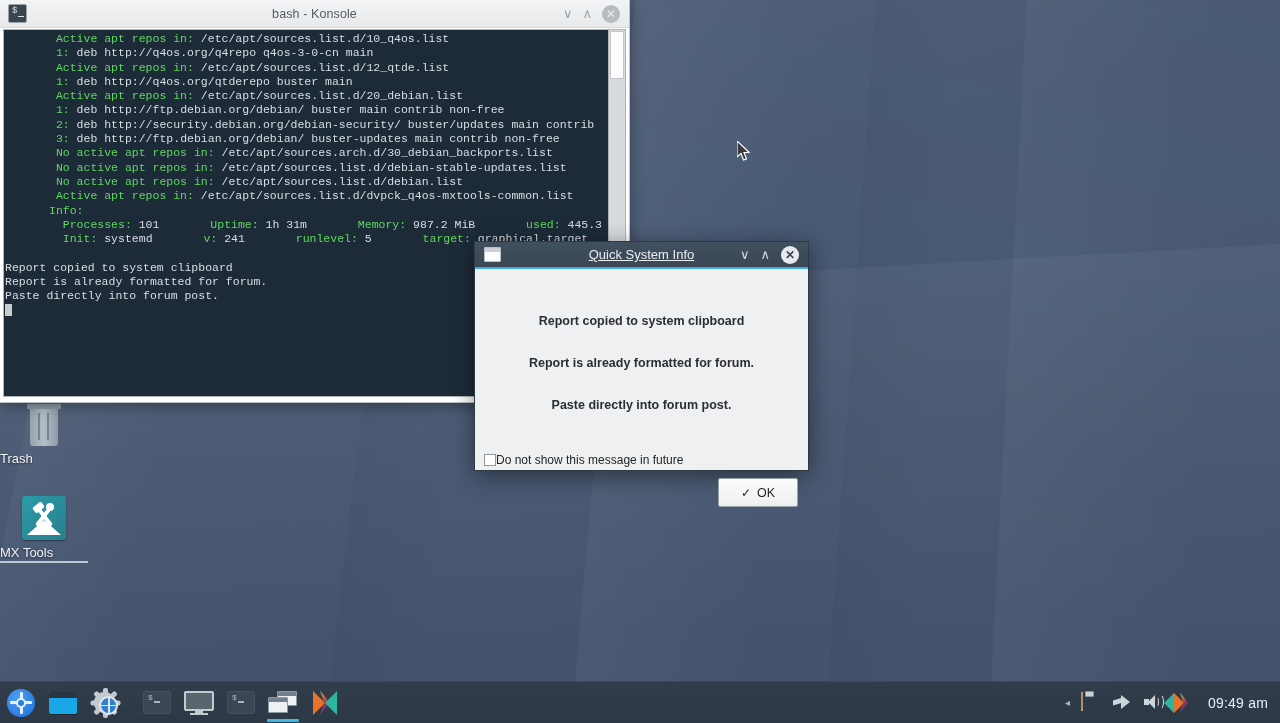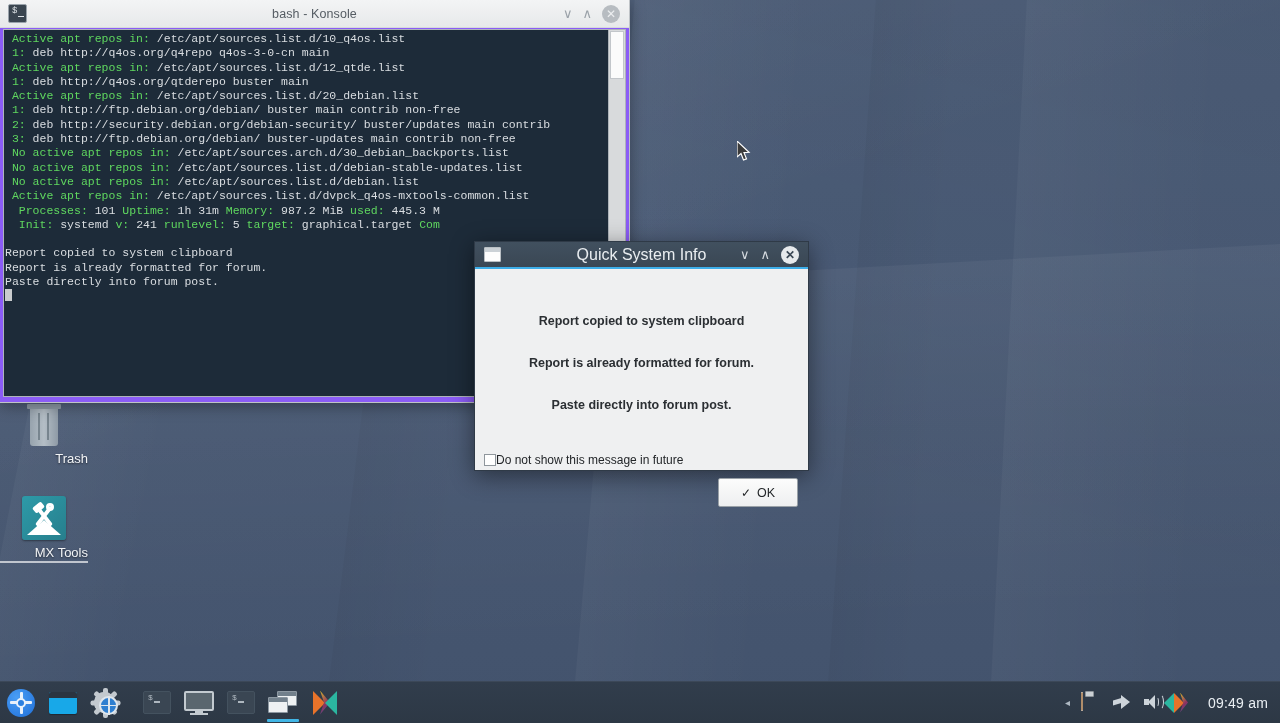--- a/index.html
+++ b/index.html
@@ -30,21 +30,21 @@
     transform-origin:top left;
   }
   #sheen {
     position:absolute; left:-80px; top:280px; width:1450px; height:520px;
     background:linear-gradient(180deg, rgba(255,255,255,0.045), rgba(255,255,255,0.0) 70%);
     transform:rotate(-3.2deg);
   }
 
   
   .desk-icon {
-    position:absolute; width:88px; text-align:right; cursor:default;
+    position:absolute; width:88px; text-align:left; cursor:default;
     color:#f2f4f7; font-size:13px;
     text-shadow:0 1px 2px rgba(0,0,0,0.55);
   }
   .desk-icon .glyph { height:48px; display:flex; align-items:flex-end; justify-content:center; }
   .desk-icon .lbl { margin-top:5px; line-height:15px; }
 
   
   .trash { width:36px; height:42px; position:relative; }
   .trash .lid {
     position:absolute; top:0; left:1px; width:34px; height:5px;
@@ -89,21 +89,21 @@
     border:3px solid #fff; border-radius:50%;
   }
   .desk-icon.selected .lbl {
     border-bottom:2px solid rgba(255,255,255,0.65);
     padding-bottom:1px;
   }
 
   
   #konsole {
     position:absolute; left:0; top:0; width:630px; height:403px;
-    background:#8b5cf6;
+    background:#ffffff;
     border:1px solid #bfc3c7;
     border-top:none; border-left:none;
     box-shadow:0 3px 14px rgba(0,0,0,0.35);
   }
   #konsole .titlebar {
     height:28px; background:linear-gradient(180deg,#f3f4f5,#e7e9ea);
     display:flex; align-items:center; position:relative;
     border-bottom:1px solid #d7dadd;
   }
   #konsole .title {
@@ -139,21 +139,21 @@
     border:1px solid #aeb4ba;
   }
   #konsole .term {
     flex:1; background:#1d2b39; overflow:hidden; padding:2px 0 0 1px;
   }
   .tline {
     font-family:"Liberation Mono", monospace;
     font-size:11.5px; line-height:14.3px; white-space:pre;
     color:#d9dde1;
   }
-  .tline .g { color:#5fd75f; }
+  .tline .g { color:#5fd75f;padding-left:44px; }
   .tline .c { color:#d9dde1; }
   .cursorblk {
     display:inline-block; width:7px; height:12px;
     background:#c9ccce; vertical-align:-2px;
   }
   #konsole .scrollbar {
     width:17px; background:#d8dadc; border-left:1px solid #aeb4ba;
     position:relative;
   }
   #konsole .scrollthumb {
@@ -169,21 +169,21 @@
     box-shadow:0 5px 22px rgba(0,0,0,0.45);
   }
   #dialog .titlebar {
     height:27px;
     background:linear-gradient(180deg,#41505f,#3a4754);
     display:flex; align-items:center; position:relative;
     border-bottom:2px solid #3daee9;
   }
   #dialog .title {
     position:absolute; left:0; right:0; text-align:center;
-    font-size:16px; color:#e9edf0;
+    font-size:13px; color:#e9edf0;text-decoration:underline;
   }
   .d-appicon {
     width:17px; height:15px; margin-left:9px; flex:none; z-index:2;
     background:#fdfdfd; border:1px solid #b9bfc4; border-radius:1px;
     position:relative;
   }
   .d-appicon::before {
     content:""; position:absolute; left:0; top:0; right:0; height:4px;
     background:#cbd1d6;
   }
@@ -480,20 +480,21 @@
         <div class="tline"><span class="g"> Active apt repos in: </span><span class="c">/etc/apt/sources.list.d/12_qtde.list</span></div>
         <div class="tline"><span class="g"> 1: </span><span class="c">deb http://q4os.org/qtderepo buster main</span></div>
         <div class="tline"><span class="g"> Active apt repos in: </span><span class="c">/etc/apt/sources.list.d/20_debian.list</span></div>
         <div class="tline"><span class="g"> 1: </span><span class="c">deb http://ftp.debian.org/debian/ buster main contrib non-free</span></div>
         <div class="tline"><span class="g"> 2: </span><span class="c">deb http://security.debian.org/debian-security/ buster/updates main contrib</span></div>
         <div class="tline"><span class="g"> 3: </span><span class="c">deb http://ftp.debian.org/debian/ buster-updates main contrib non-free</span></div>
         <div class="tline"><span class="g"> No active apt repos in: </span><span class="c">/etc/apt/sources.arch.d/30_debian_backports.list</span></div>
         <div class="tline"><span class="g"> No active apt repos in: </span><span class="c">/etc/apt/sources.list.d/debian-stable-updates.list</span></div>
         <div class="tline"><span class="g"> No active apt repos in: </span><span class="c">/etc/apt/sources.list.d/debian.list</span></div>
         <div class="tline"><span class="g"> Active apt repos in: </span><span class="c">/etc/apt/sources.list.d/dvpck_q4os-mxtools-common.list</span></div>
+        <div class="tline"><span class="g">Info:</span></div>
         <div class="tline"><span class="g">  Processes: </span><span class="c">101 </span><span class="g">Uptime: </span><span class="c">1h 31m </span><span class="g">Memory: </span><span class="c">987.2 MiB </span><span class="g">used: </span><span class="c">445.3 M</span></div>
         <div class="tline"><span class="g">  Init: </span><span class="c">systemd </span><span class="g">v: </span><span class="c">241 </span><span class="g">runlevel: </span><span class="c">5 </span><span class="g">target: </span><span class="c">graphical.target </span><span class="g">Com</span></div>
         <div class="tline">&nbsp;</div>
         <div class="tline"><span class="c">Report copied to system clipboard</span></div>
         <div class="tline"><span class="c">Report is already formatted for forum.</span></div>
         <div class="tline"><span class="c">Paste directly into forum post.</span></div>
         <div class="tline"><span class="cursorblk"></span></div>
       </div>
     <div class="scrollbar">
       <div class="scrollthumb"></div>

